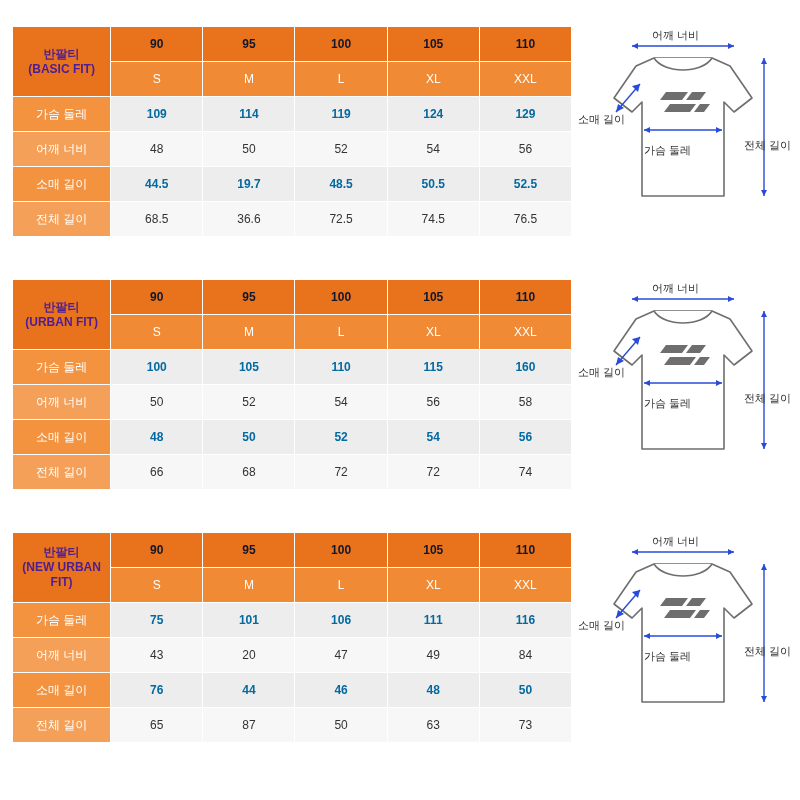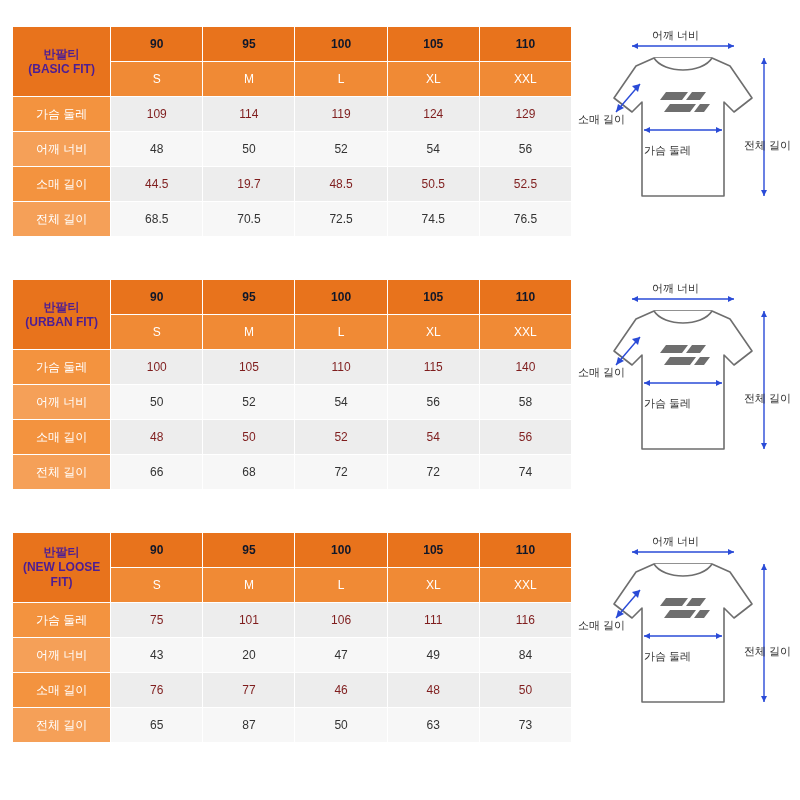--- a/index.html
+++ b/index.html
@@ -69,21 +69,22 @@
     font-weight: normal;
   }
   .rowlabel-b {
     background: #f5a058;
     color: #ffffff;
     font-size: 12px;
     font-weight: normal;
   }
   .cell-a {
     background: #ededed;
-    color: #7f1d1d;
+    color: #0369a1;
+    font-weight: bold;
   }
   .cell-b {
     background: #f7f7f7;
     color: #333333;
   }
   .fig {
     flex: 1 1 auto;
     position: relative;
     height: 210px;
     margin-left: 12px;
@@ -157,21 +158,21 @@
             <td class="rowlabel-a">소매 길이</td>
             <td class="cell-a">44.5</td>
             <td class="cell-a">19.7</td>
             <td class="cell-a">48.5</td>
             <td class="cell-a">50.5</td>
             <td class="cell-a">52.5</td>
           </tr>
           <tr>
             <td class="rowlabel-b">전체 길이</td>
             <td class="cell-b">68.5</td>
-            <td class="cell-b">70.5</td>
+            <td class="cell-b">36.6</td>
             <td class="cell-b">72.5</td>
             <td class="cell-b">74.5</td>
             <td class="cell-b">76.5</td>
           </tr>
         </tbody>
       </table>
     </div>
 
     <div class="fig">
       <svg width="215" height="210" viewBox="0 0 215 210">
@@ -239,21 +240,21 @@
             <td class="hdr-light">L</td>
             <td class="hdr-light">XL</td>
             <td class="hdr-light">XXL</td>
           </tr>
           <tr>
             <td class="rowlabel-a">가슴 둘레</td>
             <td class="cell-a">100</td>
             <td class="cell-a">105</td>
             <td class="cell-a">110</td>
             <td class="cell-a">115</td>
-            <td class="cell-a">140</td>
+            <td class="cell-a">160</td>
           </tr>
           <tr>
             <td class="rowlabel-b">어깨 너비</td>
             <td class="cell-b">50</td>
             <td class="cell-b">52</td>
             <td class="cell-b">54</td>
             <td class="cell-b">56</td>
             <td class="cell-b">58</td>
           </tr>
           <tr>
@@ -314,21 +315,21 @@
             <col style="width:92px">
             <col style="width:92px">
           <col style="width:92px">
             <col style="width:92px">
             <col style="width:92px">
         </colgroup>
         <tbody>
           <tr>
             <td class="corner" rowspan="2">
               <span>반팔티</span><br>
-              <span>(NEW LOOSE FIT)</span>
+              <span>(NEW URBAN FIT)</span>
             </td>
             <td class="hdr-dark">90</td>
             <td class="hdr-dark">95</td>
             <td class="hdr-dark">100</td>
             <td class="hdr-dark">105</td>
             <td class="hdr-dark">110</td>
           </tr>
           <tr>
             <td class="hdr-light">S</td>
             <td class="hdr-light">M</td>
@@ -348,21 +349,21 @@
             <td class="rowlabel-b">어깨 너비</td>
             <td class="cell-b">43</td>
             <td class="cell-b">20</td>
             <td class="cell-b">47</td>
             <td class="cell-b">49</td>
             <td class="cell-b">84</td>
           </tr>
           <tr>
             <td class="rowlabel-a">소매 길이</td>
             <td class="cell-a">76</td>
-            <td class="cell-a">77</td>
+            <td class="cell-a">44</td>
             <td class="cell-a">46</td>
             <td class="cell-a">48</td>
             <td class="cell-a">50</td>
           </tr>
           <tr>
             <td class="rowlabel-b">전체 길이</td>
             <td class="cell-b">65</td>
             <td class="cell-b">87</td>
             <td class="cell-b">50</td>
             <td class="cell-b">63</td>

